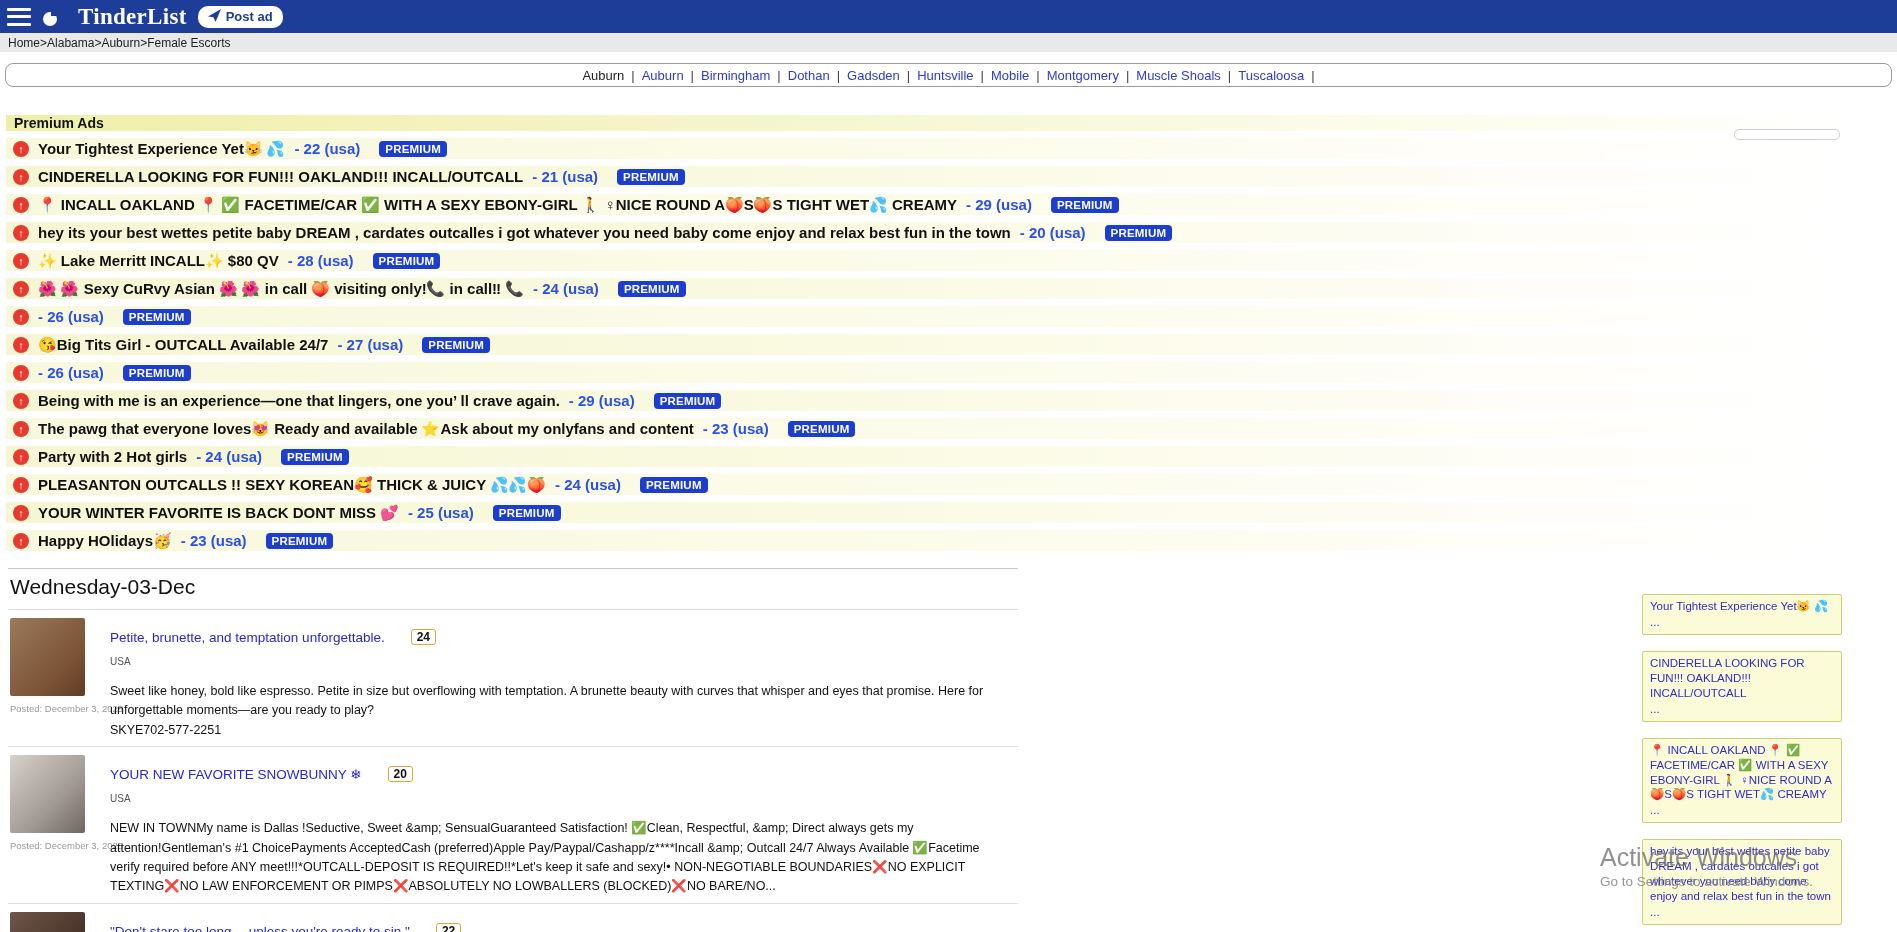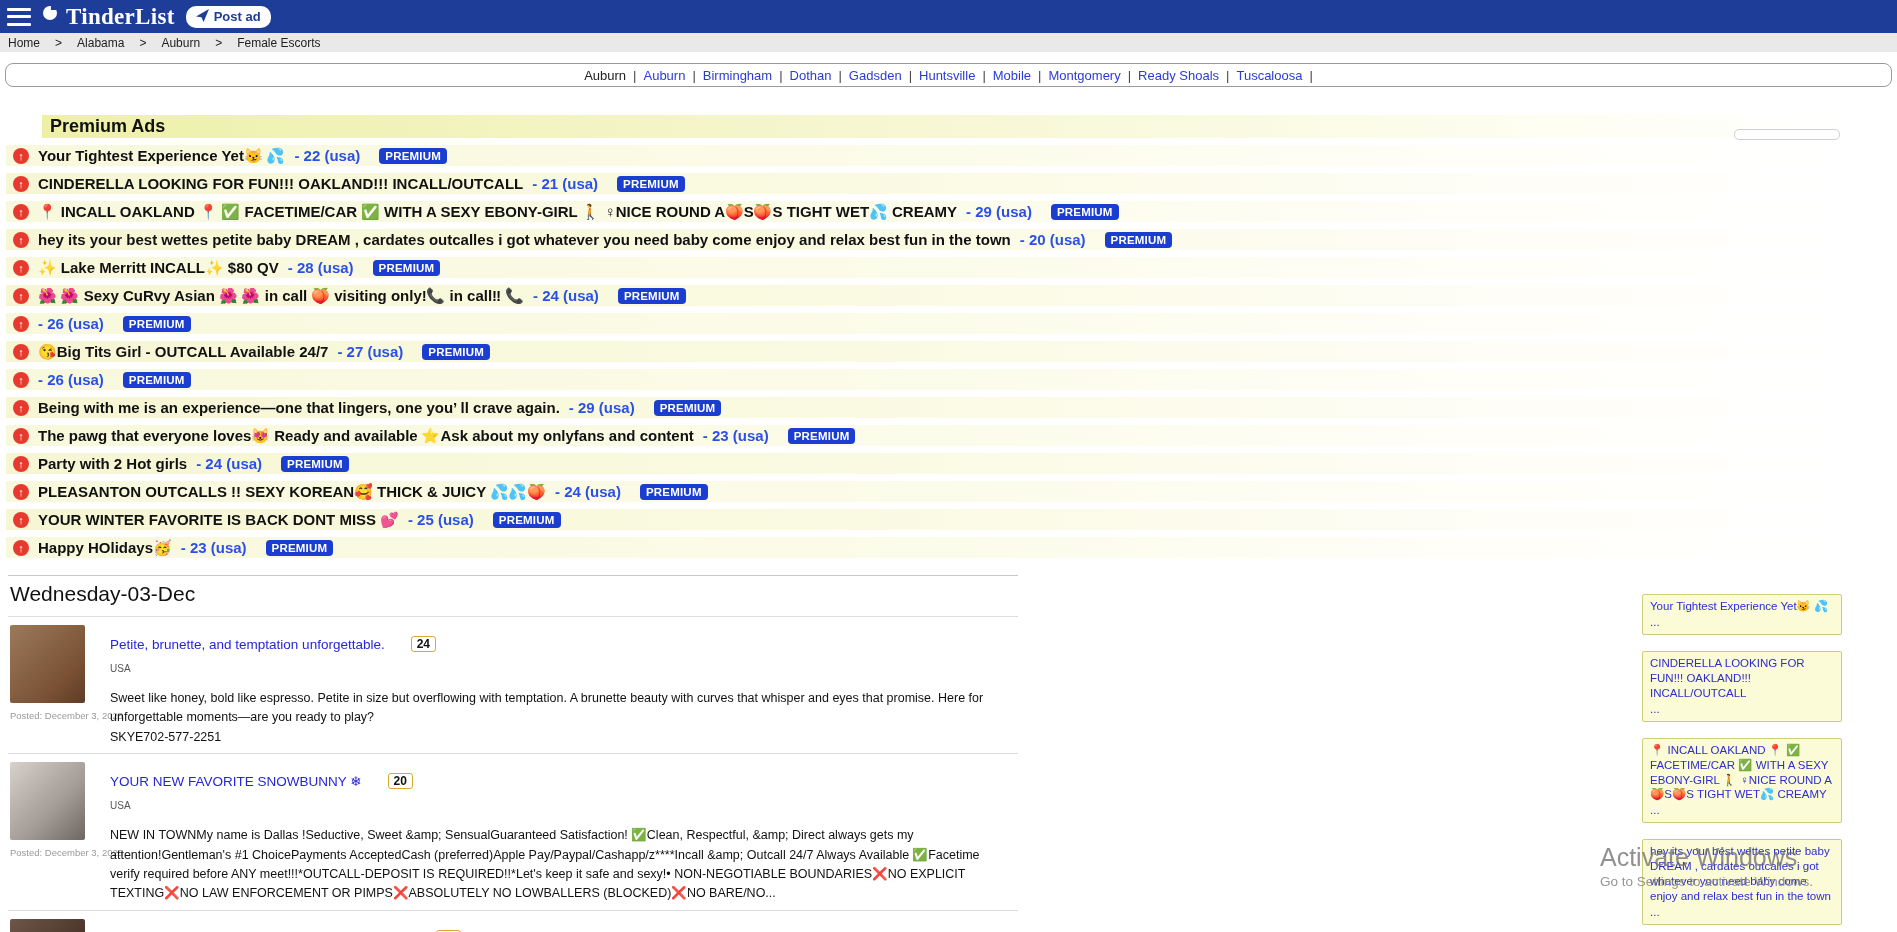--- a/index.html
+++ b/index.html
@@ -5,35 +5,35 @@
   * { box-sizing: border-box; margin: 0; padding: 0; }
   html,body { width:1897px; height:932px; }
   body {
     font-family: "Liberation Sans", sans-serif;
     background:#fff; color:#111; overflow:hidden; position:relative;
   }
   
   .topbar { height:33px; background:#1d3d99; display:flex; align-items:center; padding-left:7px; gap:11px; }
   .burger { width:24px; height:18px; display:flex; flex-direction:column; justify-content:space-between; cursor:pointer; }
   .burger span { display:block; height:3px; background:#fff; border-radius:1px; }
-  .brand { display:flex; align-items:flex-start; gap:8px; cursor:pointer; }
+  .brand { display:flex; align-items:flex-end; gap:20px; cursor:pointer; }
   .brand-text { font-family:"Liberation Serif", serif; font-size:23px; font-weight:700; color:#fff; letter-spacing:.3px; }
   .postad { background:#fff; color:#1d3d99; border:none; border-radius:10px; padding:3px 10px; font-size:13px; font-weight:bold; display:flex; align-items:center; gap:5px; cursor:pointer; font-family:inherit; }
   
-  .crumbbar { height:19px; background:#e9e9e9; display:flex; align-items:center; gap:15px; padding-left:8px; font-size:12px; color:#222; }
+  .crumbbar { height:19px; background:#e9e9e9; display:flex; align-items:center; gap:0; padding-left:8px; font-size:12px; color:#222; }
   .crumbbar a { color:#222; text-decoration:none; }
   
   .citybar { margin:11px 5px 0 5px; border:1px solid #9a9a9a; border-radius:8px; height:24px; display:flex; align-items:center; justify-content:center; gap:7px; font-size:13px; background:#fff; }
   .citybar .cur { color:#222; }
   .citybar a { color:#2a3bd8; text-decoration:none; }
   .citybar .sep { color:#444; }
   
   .premium { margin:28px 0 0 6px; width:1847px; }
-  .phead { height:23px; display:flex; align-items:center; padding-left:8px; font-size:18px; font-weight:bold;
-           background:linear-gradient(to right,#eef0a8 0%,#f5f5cc 40%,#fdfdef 80%,#fff 100%);margin-left:36px; }
+  .phead { height:16px; display:flex; align-items:center; padding-left:8px; font-size:14px; font-weight:bold;
+           background:linear-gradient(to right,#eef0a8 0%,#f5f5cc 40%,#fdfdef 80%,#fff 100%); }
   .prow { height:21px; margin-top:7px; display:flex; align-items:center; gap:9px; padding-left:7px;
           font-size:15px; font-weight:bold; white-space:nowrap; overflow:hidden; cursor:pointer;
           background:linear-gradient(to right,#f6f6d4 0%,#fafae2 45%,#fefdf6 80%,#fff 100%); }
   .prow:nth-child(even){ background:linear-gradient(to right,#f8f8dc 0%,#fbfbe8 45%,#fffef8 80%,#fff 100%); }
   .upicon { width:16px; height:16px; border-radius:50%; background:#e63a2e; color:#fff; font-size:11px; font-weight:bold;
             display:flex; align-items:center; justify-content:center; flex:none; }
   .ptitle { color:#111; }
   .page { color:#2b50e8; }
   .pbadge { background:#1b3ed1; color:#fff; font-size:11.5px; font-weight:bold; padding:2px 6px; border-radius:4px; margin-left:10px; letter-spacing:.2px; }
   
@@ -110,21 +110,21 @@
   <a>Dothan</a>
   <span class="sep">|</span>
   <a>Gadsden</a>
   <span class="sep">|</span>
   <a>Huntsville</a>
   <span class="sep">|</span>
   <a>Mobile</a>
   <span class="sep">|</span>
   <a>Montgomery</a>
   <span class="sep">|</span>
-  <a>Ready Shoals</a>
+  <a>Muscle Shoals</a>
   <span class="sep">|</span>
   <a>Tuscaloosa</a>
   <span class="sep">|</span>
 </div>
 
 <div class="premium">
   <div class="phead">Premium Ads</div>
 
   <div class="prow">
     <span class="upicon">↑</span>

